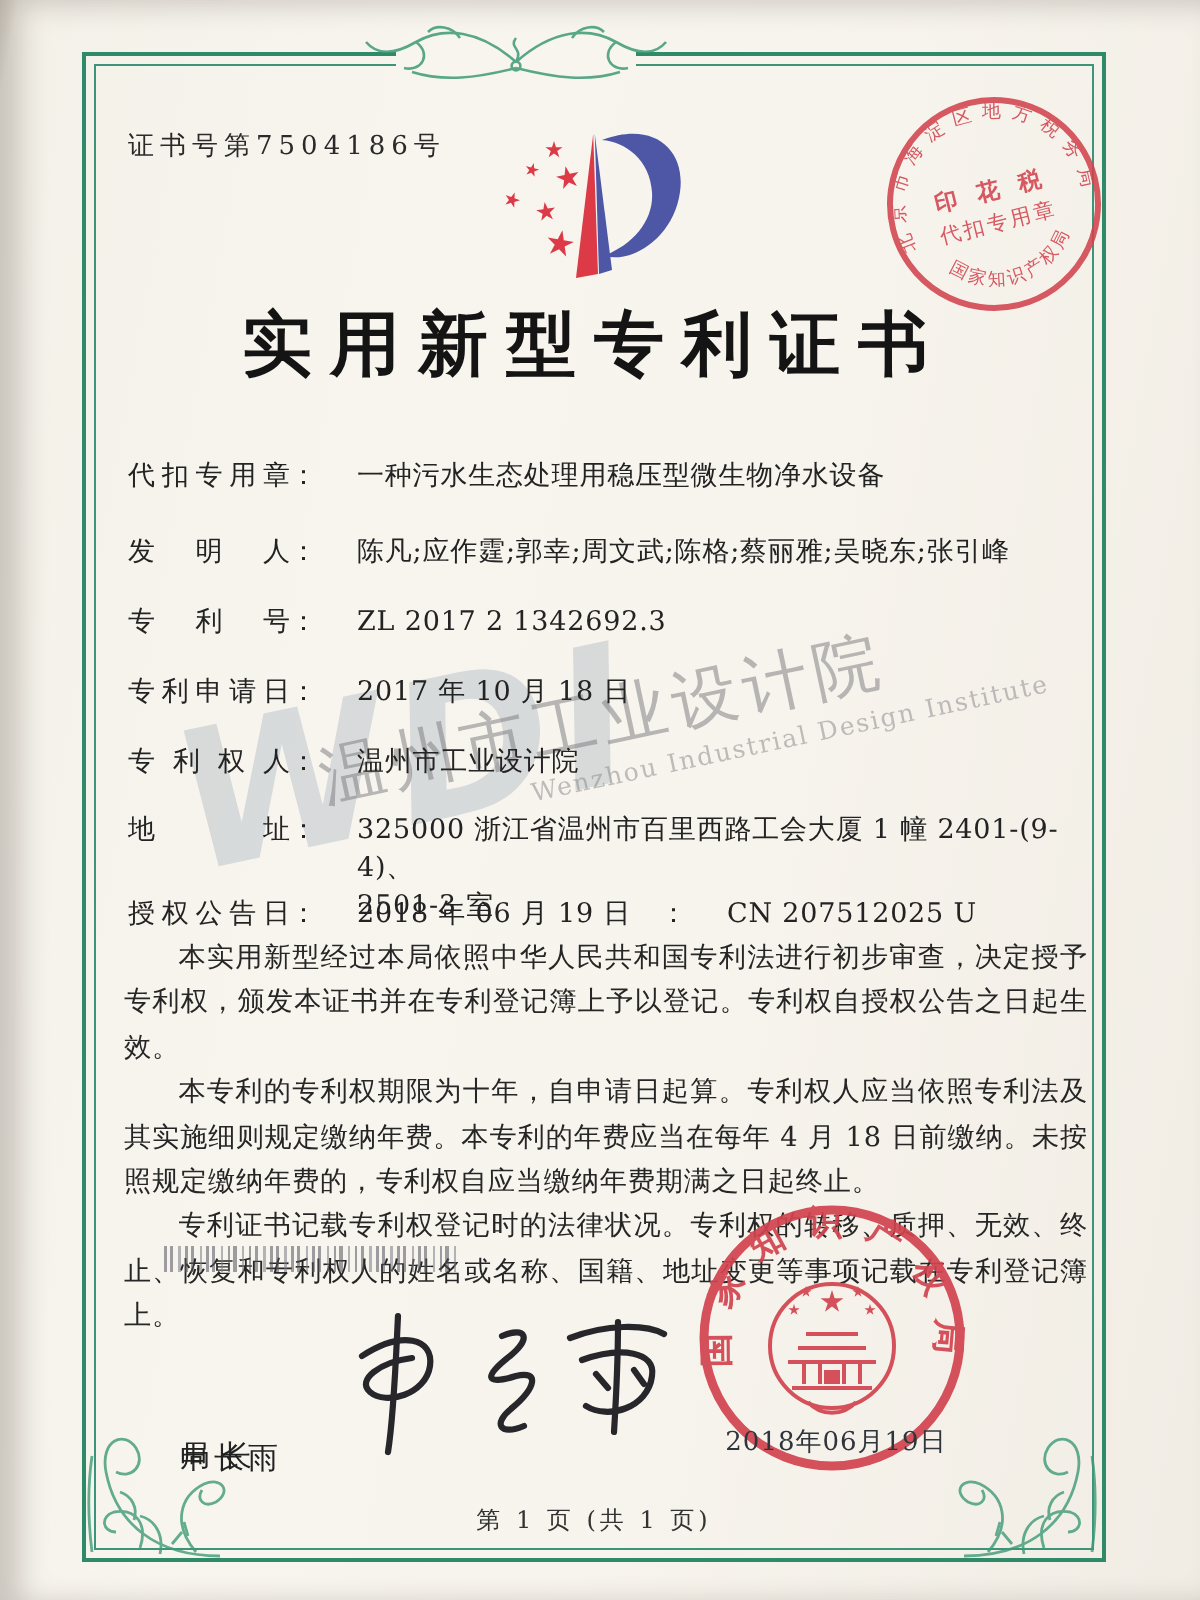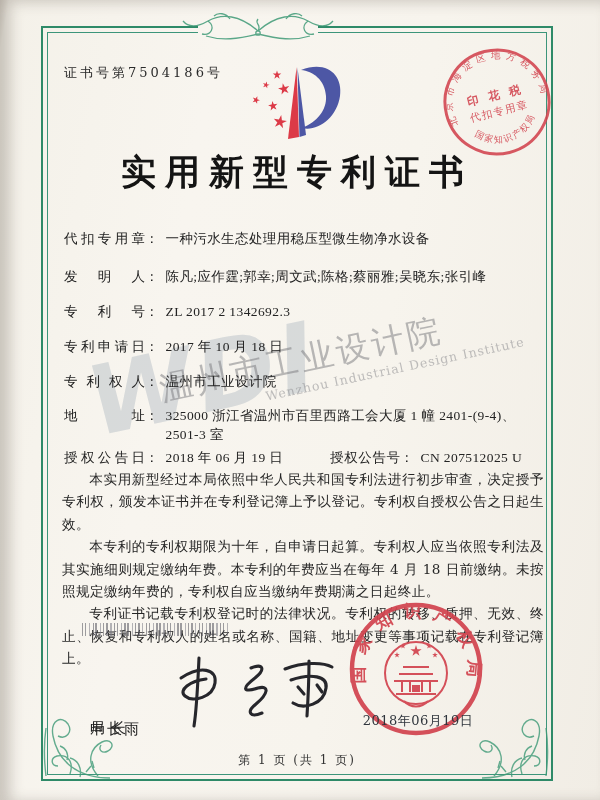--- a/index.html
+++ b/index.html
@@ -17,21 +17,21 @@
   .frame-outer{position:absolute;left:41px;top:26px;width:508px;height:751px;border:2px solid #2e8a68;}
   .frame-inner{position:absolute;left:47px;top:32px;width:498px;height:741px;border:1px solid #3c957a;}
   .cert-no{position:absolute;left:64px;top:64px;font-size:13px;letter-spacing:3px;color:#2a2a2a;z-index:3;}
   .title{
     position:absolute;left:41px;top:149px;width:512px;text-align:center;
     font-size:35px;font-weight:bold;letter-spacing:9px;color:#141414;z-index:3;
   }
   .row{position:absolute;left:64px;width:470px;display:flex;font-size:13.5px;color:#232323;z-index:3;line-height:19px;}
   .lab{display:inline-block;width:81px;text-align:justify;text-align-last:justify;flex:none;}
   .colon{flex:none;}
-  .val{margin-left:7px;white-space:pre-line;letter-spacing:.4px;font-family:Liberation Serif, serif;}
+  .val{margin-left:20px;white-space:pre-line;letter-spacing:.4px;}
   .paras{position:absolute;left:62px;top:468px;width:482px;z-index:3;}
   .paras p{margin:0;font-size:13.6px;line-height:22.4px;color:#262626;text-align:justify;text-indent:2em;letter-spacing:.4px;}
   .barcode{
     position:absolute;left:82px;top:623px;width:147px;height:13px;opacity:.55;z-index:3;
     background:repeating-linear-gradient(90deg,#52525c 0 1.3px,transparent 1.3px 2.9px,#52525c 2.9px 4.5px,transparent 4.5px 7.2px,#7b7b85 7.2px 8.4px,transparent 8.4px 10.6px);
   }
   .director-label{position:absolute;left:90px;top:719px;font-size:15px;letter-spacing:6px;color:#222;z-index:3;}
   .director-name{position:absolute;left:90px;top:720px;font-size:15px;letter-spacing:2px;color:#222;z-index:3;}
   .signature{position:absolute;left:165px;top:652px;z-index:3;}
   .seal-date{position:absolute;left:348px;top:712px;width:140px;text-align:center;font-size:13px;color:#2f353c;letter-spacing:.5px;z-index:6;}
@@ -155,21 +155,20 @@
       <span class="colon">：</span>
     <span class="val">325000 浙江省温州市百里西路工会大厦 1 幢 2401-(9-4)、
 2501-3 室</span>
   </div>
   <div class="row" style="top:448px;width:266px">
     <span class="lab">授权公告日</span>
       <span class="colon">：</span>
     <span class="val">2018 年 06 月 19 日</span>
   </div>
   <div class="row" style="top:448px;left:330px;width:215px">
-    <span class="lab" style="width:70px">授权公告号</span>
       <span class="colon">：</span>
     <span class="val">CN 207512025 U</span>
   </div>
 
   <div class="paras">
     <p>本实用新型经过本局依照中华人民共和国专利法进行初步审查，决定授予专利权，颁发本证书并在专利登记簿上予以登记。专利权自授权公告之日起生效。</p>
     <p>本专利的专利权期限为十年，自申请日起算。专利权人应当依照专利法及其实施细则规定缴纳年费。本专利的年费应当在每年 4 月 18 日前缴纳。未按照规定缴纳年费的，专利权自应当缴纳年费期满之日起终止。</p>
     <p>专利证书记载专利权登记时的法律状况。专利权的转移、质押、无效、终止、恢复和专利权人的姓名或名称、国籍、地址变更等事项记载在专利登记簿上。</p>
   </div>
 

